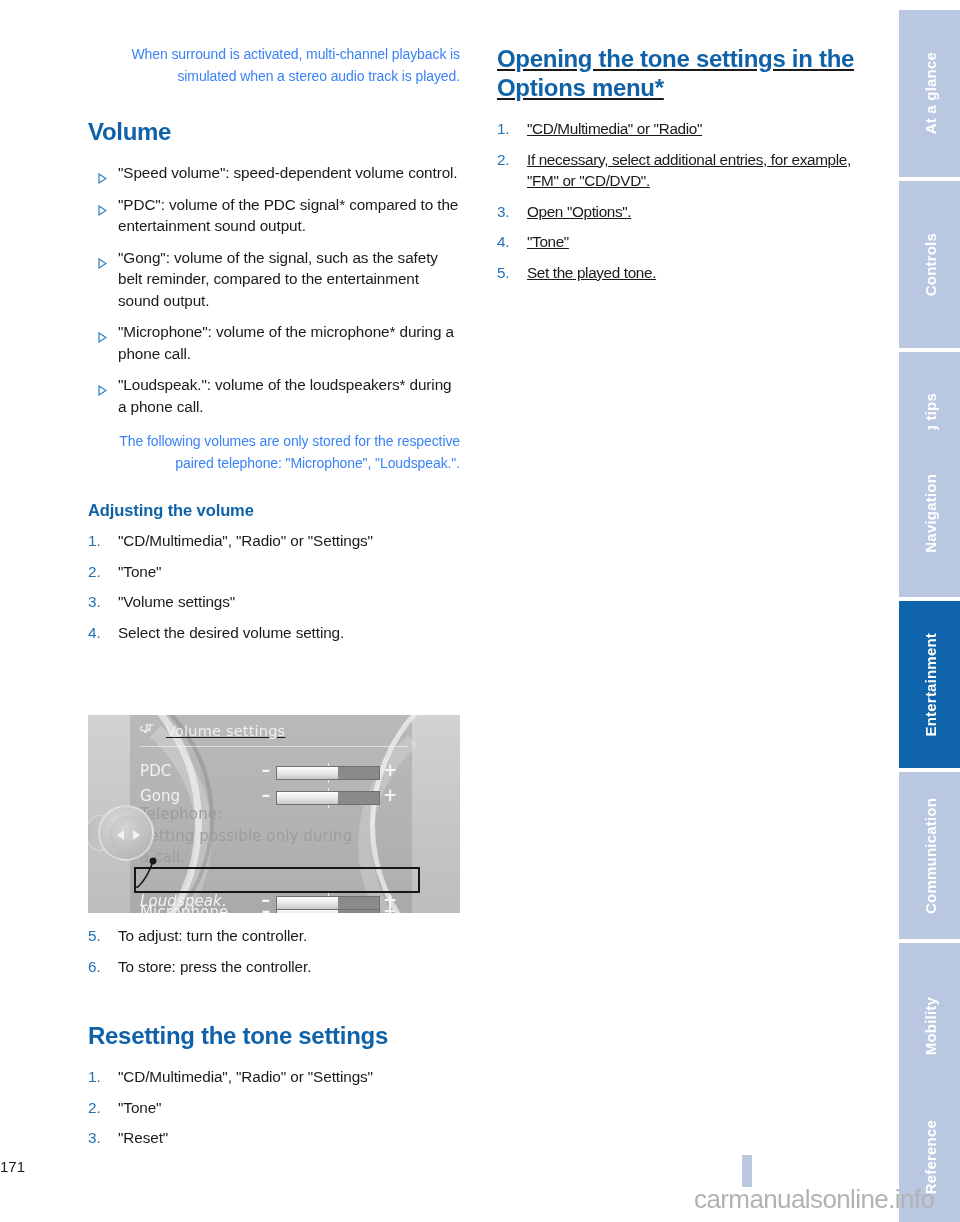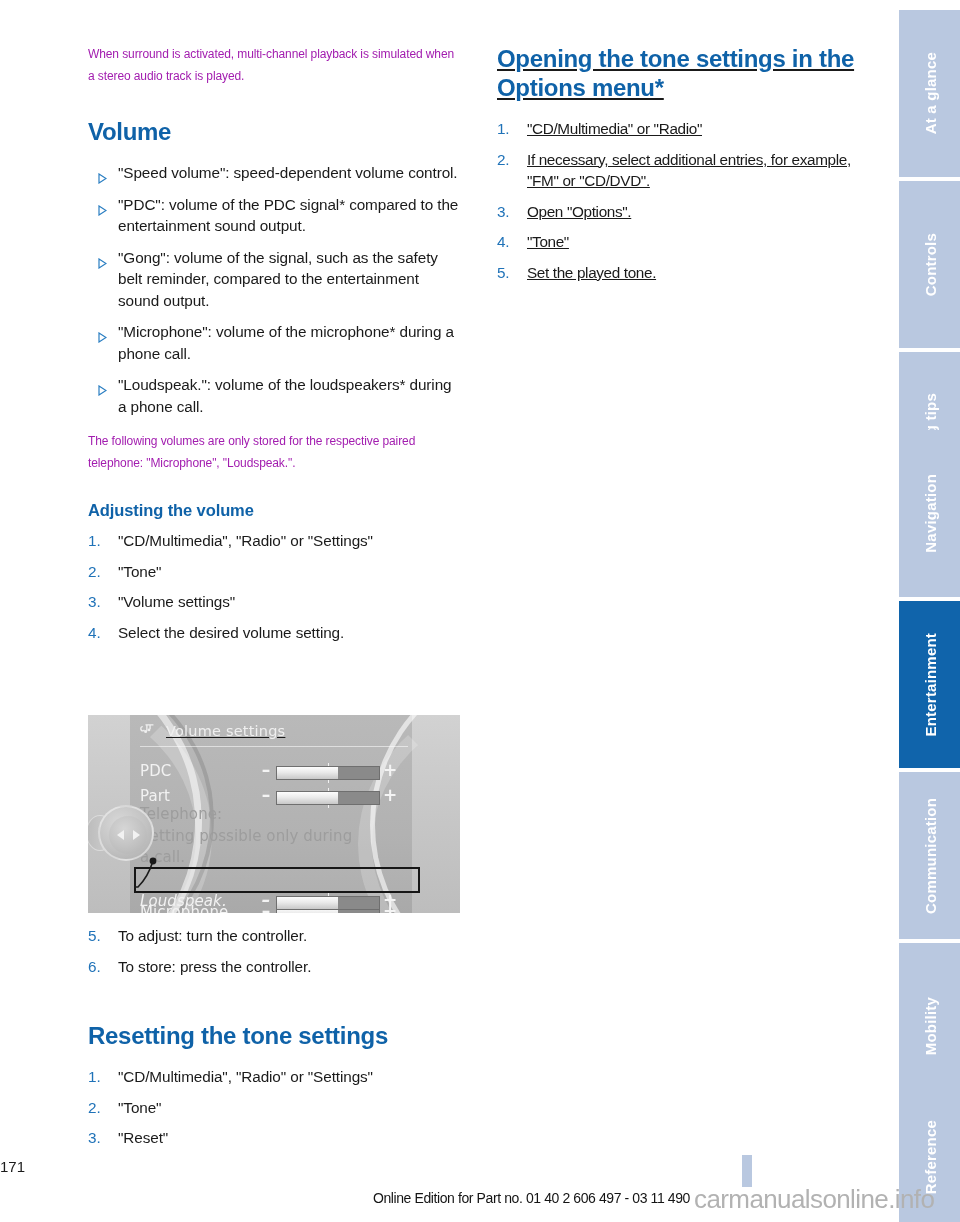--- a/index.html
+++ b/index.html
@@ -27,25 +27,26 @@
   .column {
     position: absolute;
     top: 44px;
     width: 372px;
   }
   #col-left  { left: 88px; }
   #col-right { left: 497px; text-decoration: underline; }
 
   
   .body-text {
-    font-size: 12px;
+    font-size: 14px;
     line-height: 21.5px;
-    color: #a21caf;
+    color: #3b82f6;
     margin: 0 0 10px 0;
     letter-spacing: -0.1px;
+    text-align: right;
   }
 
   h1.section-title {
     font-size: 24px;
     line-height: 29px;
     font-weight: bold;
     color: #0f62a8;
     margin: 30px 0 16px 0;
     letter-spacing: -0.3px;
   }
@@ -491,21 +492,21 @@
       <span class="minus">–</span>
       <span class="slider">
         <span class="tick-top"></span>
         <span class="fill" style="width: 60%;"></span>
         <span class="tick-bottom"></span>
       </span>
       <span class="plus">+</span>
     </div>
 
     <div class="idrive-row" id="row-gong">
-      <span class="row-label">Part</span>
+      <span class="row-label">Gong</span>
       <span class="minus">–</span>
       <span class="slider">
         <span class="tick-top"></span>
         <span class="fill" style="width: 60%;"></span>
         <span class="tick-bottom"></span>
       </span>
       <span class="plus">+</span>
     </div>
 
     <div class="note-line" id="row-telephone" style="top:90px;">Telephone:</div>
@@ -631,16 +632,15 @@
     <div class="tab" style="top:943px;height:167px;">
       <span class="tab-label">Mobility</span>
     </div>
     <div class="tab" style="top:1092px;height:130px;">
       <span class="tab-label">Reference</span>
     </div>
   </div>
 
   <div id="page-number">171</div>
   <div id="page-marker"></div>
-  <div id="footer-line">Online Edition for Part no. 01 40 2 606 497 - 03 11 490</div>
   <div id="watermark">carmanualsonline.info</div>
 
 </div>
 
 </body></html>

